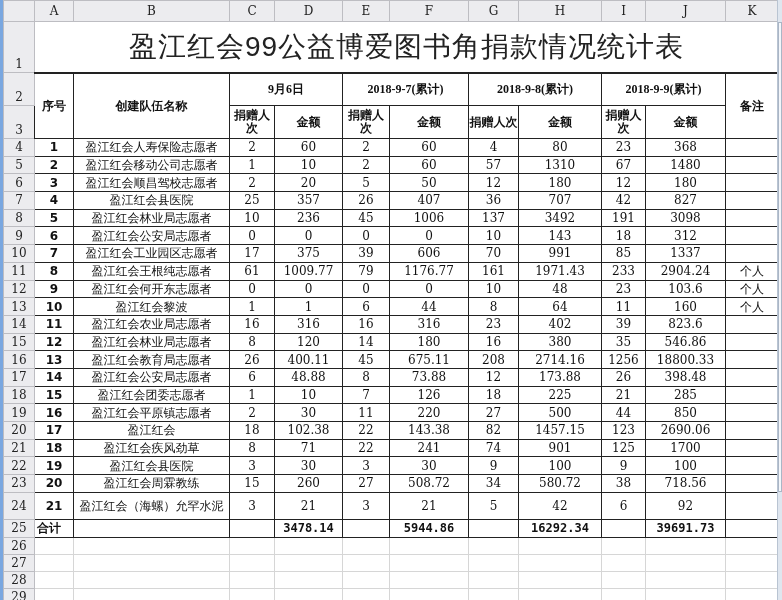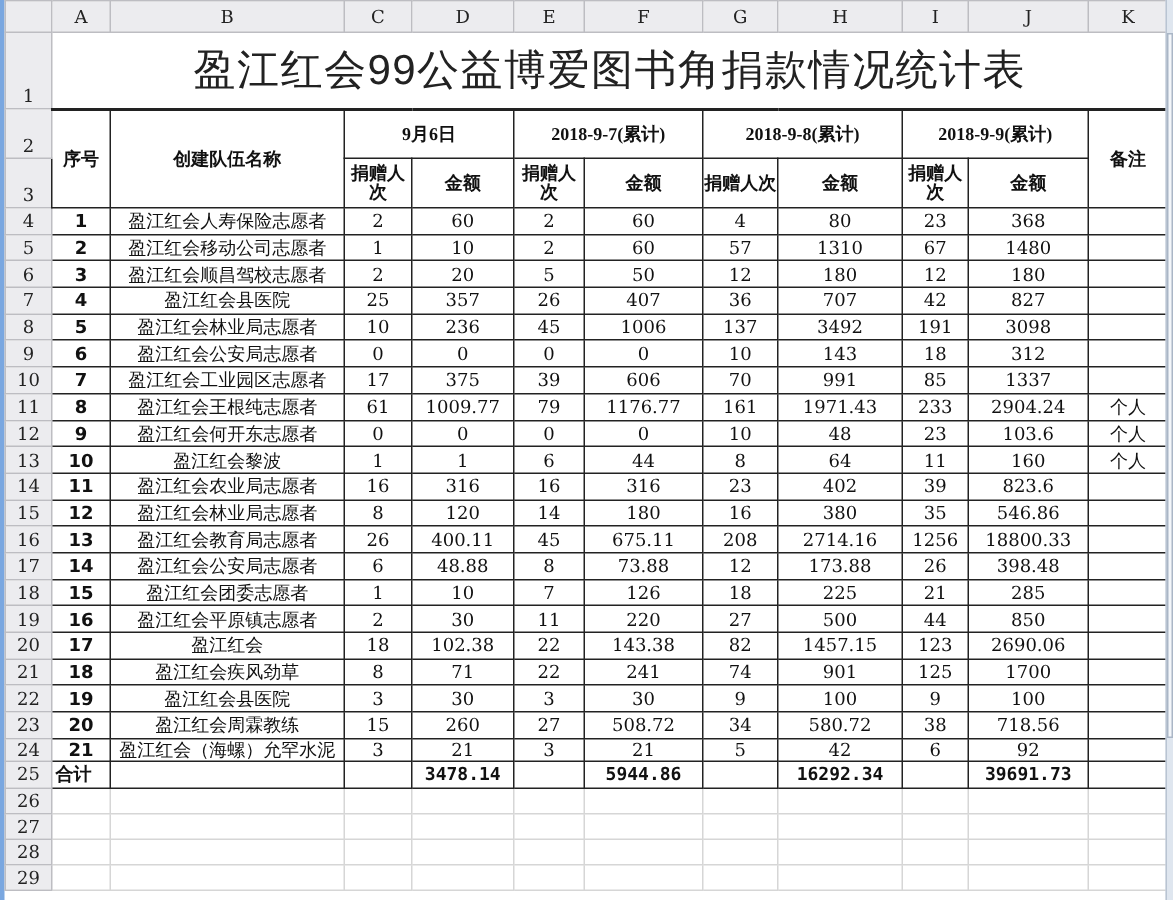--- a/index.html
+++ b/index.html
@@ -361,21 +361,21 @@
         <td class="b num-sm">15</td>
         <td class="b num-sm">260</td>
         <td class="b num">27</td>
         <td class="b num">508.72</td>
         <td class="b num">34</td>
         <td class="b num">580.72</td>
         <td class="b num">38</td>
         <td class="b num">718.56</td>
         <td class="b note"></td>
       </tr>
-      <tr style="height: 15px;">
+      <tr style="height: 27px;">
         <td class="rh">24</td>
         <td class="b seq">21</td>
         <td class="b name">盈江红会（海螺）允罕水泥</td>
         <td class="b num-sm">3</td>
         <td class="b num-sm">21</td>
         <td class="b num">3</td>
         <td class="b num">21</td>
         <td class="b num">5</td>
         <td class="b num">42</td>
         <td class="b num">6</td>

